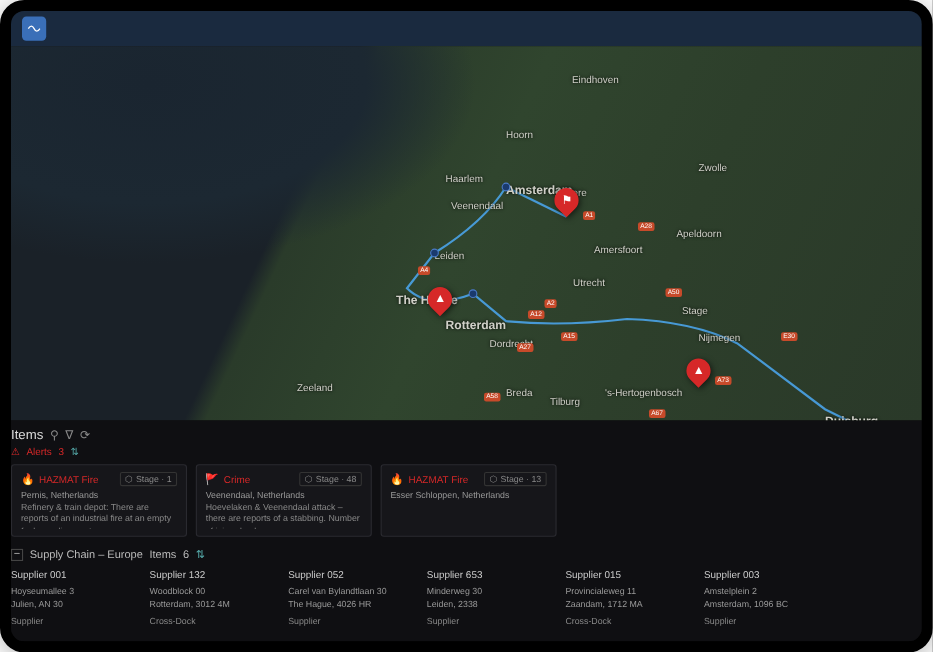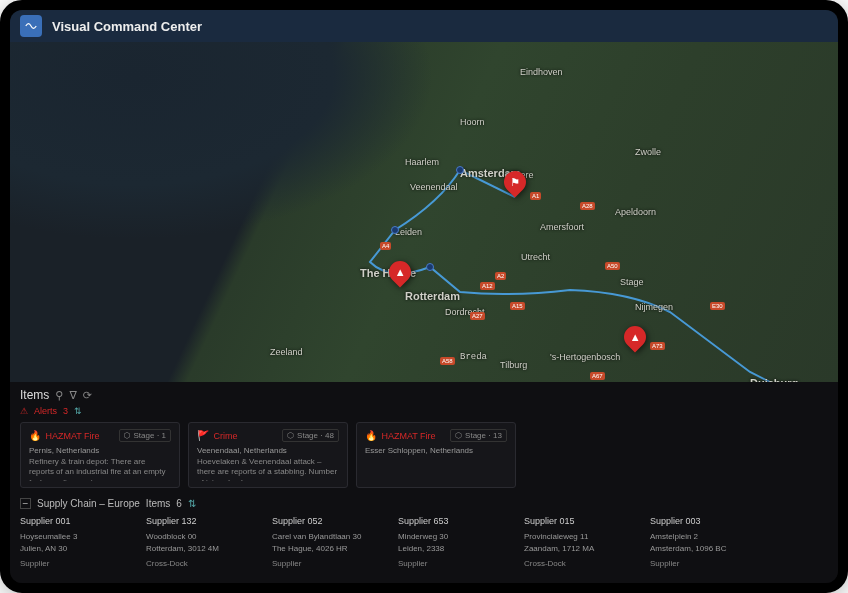--- a/index.html
+++ b/index.html
@@ -11,21 +11,21 @@
 .map{flex:0 0 340px;position:relative;overflow:hidden;background:linear-gradient(115deg,#1a2128 0%,#1a2128 32%,#2a3b2a 34%,#30452e 50%,#2d3f2b 70%,#2a3929 100%)}
 .sea{position:absolute;inset:0;background:radial-gradient(ellipse 60% 80% at 15% 10%,#1a2530 0%,#1c2832 40%,transparent 60%)}
 .city{position:absolute;color:#d0d0c8;font-size:9px;text-shadow:0 0 3px #000;white-space:nowrap}
 .city.big{font-size:11px;font-weight:600}
 .marker{position:absolute;width:22px;height:26px;transform:translate(-50%,-100%)}
 .marker .pin{width:22px;height:22px;background:#d62828;border-radius:50% 50% 50% 0;transform:rotate(-45deg);box-shadow:0 2px 6px rgba(0,0,0,.6);display:flex;align-items:center;justify-content:center}
 .marker .pin span{transform:rotate(45deg);color:#fff;font-size:11px}
 .dot{position:absolute;width:8px;height:8px;background:#1a3a6e;border:1px solid #4a7ac8;border-radius:50%;transform:translate(-50%,-50%)}
 .route{position:absolute;inset:0;pointer-events:none}
 .road{position:absolute;background:#c74a2a;color:#fff;font-size:6px;padding:0 2px;border-radius:2px;line-height:8px}
-.bottom{flex:1;background:#0f0f12;color:#aaa;font-size:9px;padding:6px 10px;overflow:hidden}
+.bottom{flex:1;background:#0f0f12;color:#aaa;font-size:9px;padding:6px 0;overflow:hidden}
 .items-hdr{display:flex;align-items:center;gap:6px;color:#ddd;font-size:12px;margin-bottom:4px}
 .items-hdr .ico{color:#888;font-size:11px}
 .alerts-row{display:flex;align-items:center;gap:6px;font-size:9px;color:#d62828;margin-bottom:6px}
 .alert-cards{display:flex;gap:8px;margin-bottom:10px}
 .card{background:#16161a;border:1px solid #2a2a30;border-radius:3px;padding:6px 8px;width:160px}
 .card-hdr{display:flex;align-items:center;gap:4px;margin-bottom:4px}
 .card-hdr .aicon{color:#d62828;font-size:10px}
 .card-hdr .atitle{color:#d62828;font-size:9px;flex:1;white-space:nowrap;overflow:hidden;text-overflow:ellipsis}
 .card-hdr .stage{color:#888;font-size:8px;border:1px solid #333;padding:1px 4px;border-radius:2px;display:flex;align-items:center;gap:3px}
 .card .loc{color:#999;font-size:8px;margin-bottom:2px}
@@ -40,21 +40,20 @@
 </head>
 <body>
 
 <div class="device">
   <div class="header">
     <div class="logo">
       <svg viewBox="0 0 24 24">
           <path d="M3 12 Q8 4 12 12 T21 12" stroke="#fff" stroke-width="2" fill="none"></path>
         </svg>
     </div>
-    <span>Visual Command Center</span>
   </div>
 
   <div class="map" id="map">
     <div class="sea"></div>
     <svg class="route" viewBox="0 0 828 340" preserveAspectRatio="none">
       <path d="M450 128 Q430 160 385 188 L360 220 Q380 240 420 225 L450 250 Q500 255 560 248 Q620 250 660 270 Q700 300 740 330 L770 345" stroke="#4aa3e8" stroke-width="2" fill="none" opacity="0.9"></path>
       <path d="M450 128 L505 155" stroke="#4aa3e8" stroke-width="2" fill="none" opacity="0.9"></path>
     </svg>
   <div class="city" style="left: 510px; top: 25px;">Eindhoven</div>
       <div class="city" style="left: 450px; top: 75px;">Hoorn</div>
@@ -65,21 +64,21 @@
       <div class="city" style="left: 605px; top: 165px;">Apeldoorn</div>
       <div class="city" style="left: 530px; top: 180px;">Amersfoort</div>
       <div class="city" style="left: 511px; top: 210px;">Utrecht</div>
       <div class="city" style="left: 385px; top: 185px;">Leiden</div>
       <div class="city big" style="left: 350px; top: 225px;">The Hague</div>
       <div class="city big" style="left: 395px; top: 248px;">Rotterdam</div>
       <div class="city" style="left: 435px; top: 265px;">Dordrecht</div>
       <div class="city" style="left: 610px; top: 235px;">Stage</div>
       <div class="city" style="left: 625px; top: 260px;">Nijmegen</div>
       <div class="city" style="left: 260px; top: 305px;">Zeeland</div>
-      <div class="city" style="left: 450px; top: 310px; font-family: Liberation Mono, monospace;">Breda</div>
+      <div class="city" style="left: 450px; top: 310px;">Breda</div>
       <div class="city" style="left: 490px; top: 318px;">Tilburg</div>
       <div class="city" style="left: 540px; top: 310px;">'s-Hertogenbosch</div>
       <div class="city big" style="left: 740px; top: 335px;">Duisburg</div>
       <div class="city" style="left: 400px; top: 140px;">Veenendaal</div>
       <div class="road" style="left: 520px; top: 150px;">A1</div>
       <div class="road" style="left: 485px; top: 230px;">A2</div>
       <div class="road" style="left: 370px; top: 200px;">A4</div>
       <div class="road" style="left: 470px; top: 240px;">A12</div>
       <div class="road" style="left: 500px; top: 260px;">A15</div>
       <div class="road" style="left: 460px; top: 270px;">A27</div>

